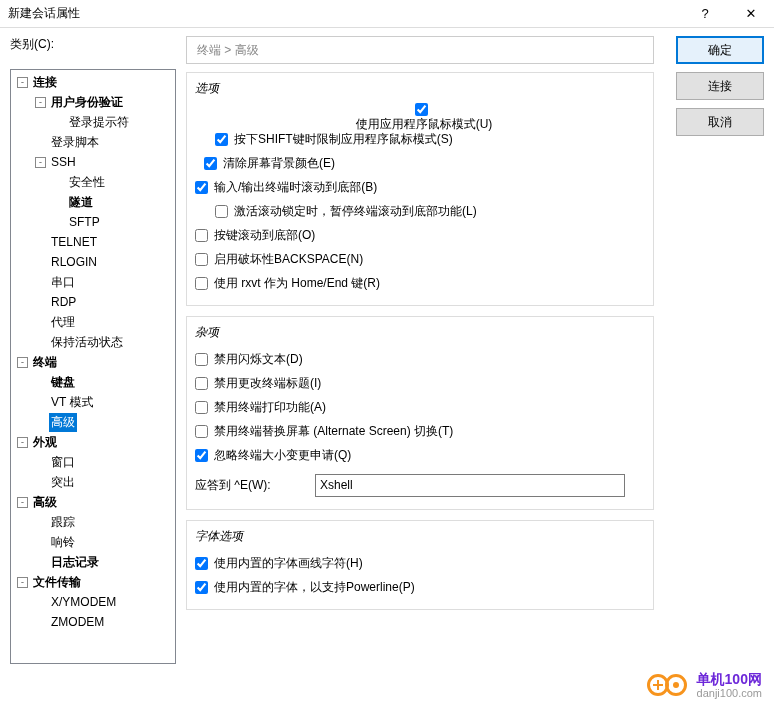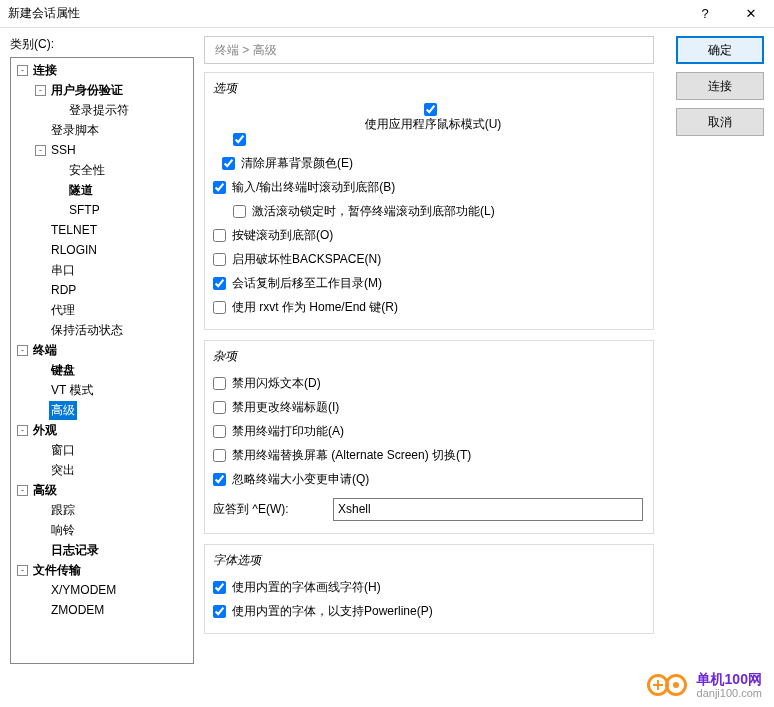--- a/index.html
+++ b/index.html
@@ -1,21 +1,21 @@
 <!DOCTYPE html>
 <html><head>
 <meta charset="utf-8">
 <style>
 * { box-sizing: border-box; margin: 0; padding: 0; }
 body { font-family: "Microsoft YaHei", "Segoe UI", sans-serif; font-size: 12px; background: #fff; color: #000; width: 774px; height: 707px; overflow: hidden; position: relative; }
 .titlebar { height: 28px; display: flex; align-items: center; border-bottom: 1px solid #ddd; }
 .titlebar .title { padding-left: 8px; flex: 1; }
 .titlebar .tb-btn { width: 46px; height: 30px; display: flex; align-items: center; justify-content: center; font-size: 13px; font-family: "Segoe UI Symbol", sans-serif; cursor: default; }
 .content { display: flex; height: 636px; padding: 8px 10px 0 10px; gap: 10px; }
-.left { width: 184px; display: flex; flex-direction: column; }
+.left { width: 166px; display: flex; flex-direction: column; gap: 12px; }
 .cat-label { margin-bottom: 4px; }
 .tree { flex: 1; border: 1px solid #828790; background: #fff; overflow: auto; padding: 2px 0; }
 .tree-item { display: flex; align-items: center; height: 20px; white-space: nowrap; cursor: default; }
 .tree-item .tw { width: 11px; height: 11px; border: 1px solid #888; display: inline-flex; align-items: center; justify-content: center; font-size: 9px; line-height: 1; font-family: monospace; color: #555; margin-right: 3px; flex-shrink: 0; }
 .tree-item .sp { display: inline-block; flex-shrink: 0; }
 .tree-item .lbl { padding: 1px 2px; }
 .tree-item .lbl.bold { font-weight: bold; }
 .tree-item .lbl.sel { background: #0078d7; color: #fff; }
 .right { flex: 1; display: flex; gap: 22px; }
 .main { flex: 1; display: flex; flex-direction: column; }
@@ -183,44 +183,41 @@
 
       <div class="fieldset">
         <div class="legend">选项</div>
         <div id="opts">
             <div class="chk-row" style="padding-left: 8px; flex-direction: column;">
               <input type="checkbox" checked="" style="">
               <span>使用应用程序鼠标模式(U)</span>
             </div>
             <div class="chk-row" style="padding-left: 20px;">
               <input type="checkbox" checked="" style="">
+              <span>按下SHIFT键时限制应用程序鼠标模式(S)</span>
             </div>
             <div class="chk-row" style="padding-left: 9px;">
               <input type="checkbox" checked="" style="">
               <span>清除屏幕背景颜色(E)</span>
             </div>
             <div class="chk-row" style="padding-left: 0px;">
               <input type="checkbox" checked="" style="">
               <span>输入/输出终端时滚动到底部(B)</span>
             </div>
             <div class="chk-row" style="padding-left: 20px;">
               <input type="checkbox" style="">
               <span>激活滚动锁定时，暂停终端滚动到底部功能(L)</span>
             </div>
             <div class="chk-row" style="padding-left: 0px;">
               <input type="checkbox" style="">
               <span>按键滚动到底部(O)</span>
             </div>
             <div class="chk-row" style="padding-left: 0px;">
               <input type="checkbox" style="">
               <span>启用破坏性BACKSPACE(N)</span>
-            </div>
-            <div class="chk-row" style="padding-left: 0px;">
-              <input type="checkbox" checked="" style="">
-              <span>会话复制后移至工作目录(M)</span>
             </div>
             <div class="chk-row" style="padding-left: 0px;">
               <input type="checkbox" style="">
               <span>使用 rxvt 作为 Home/End 键(R)</span>
             </div>
           </div>
       </div>
 
       <div class="fieldset">
         <div class="legend">杂项</div>

